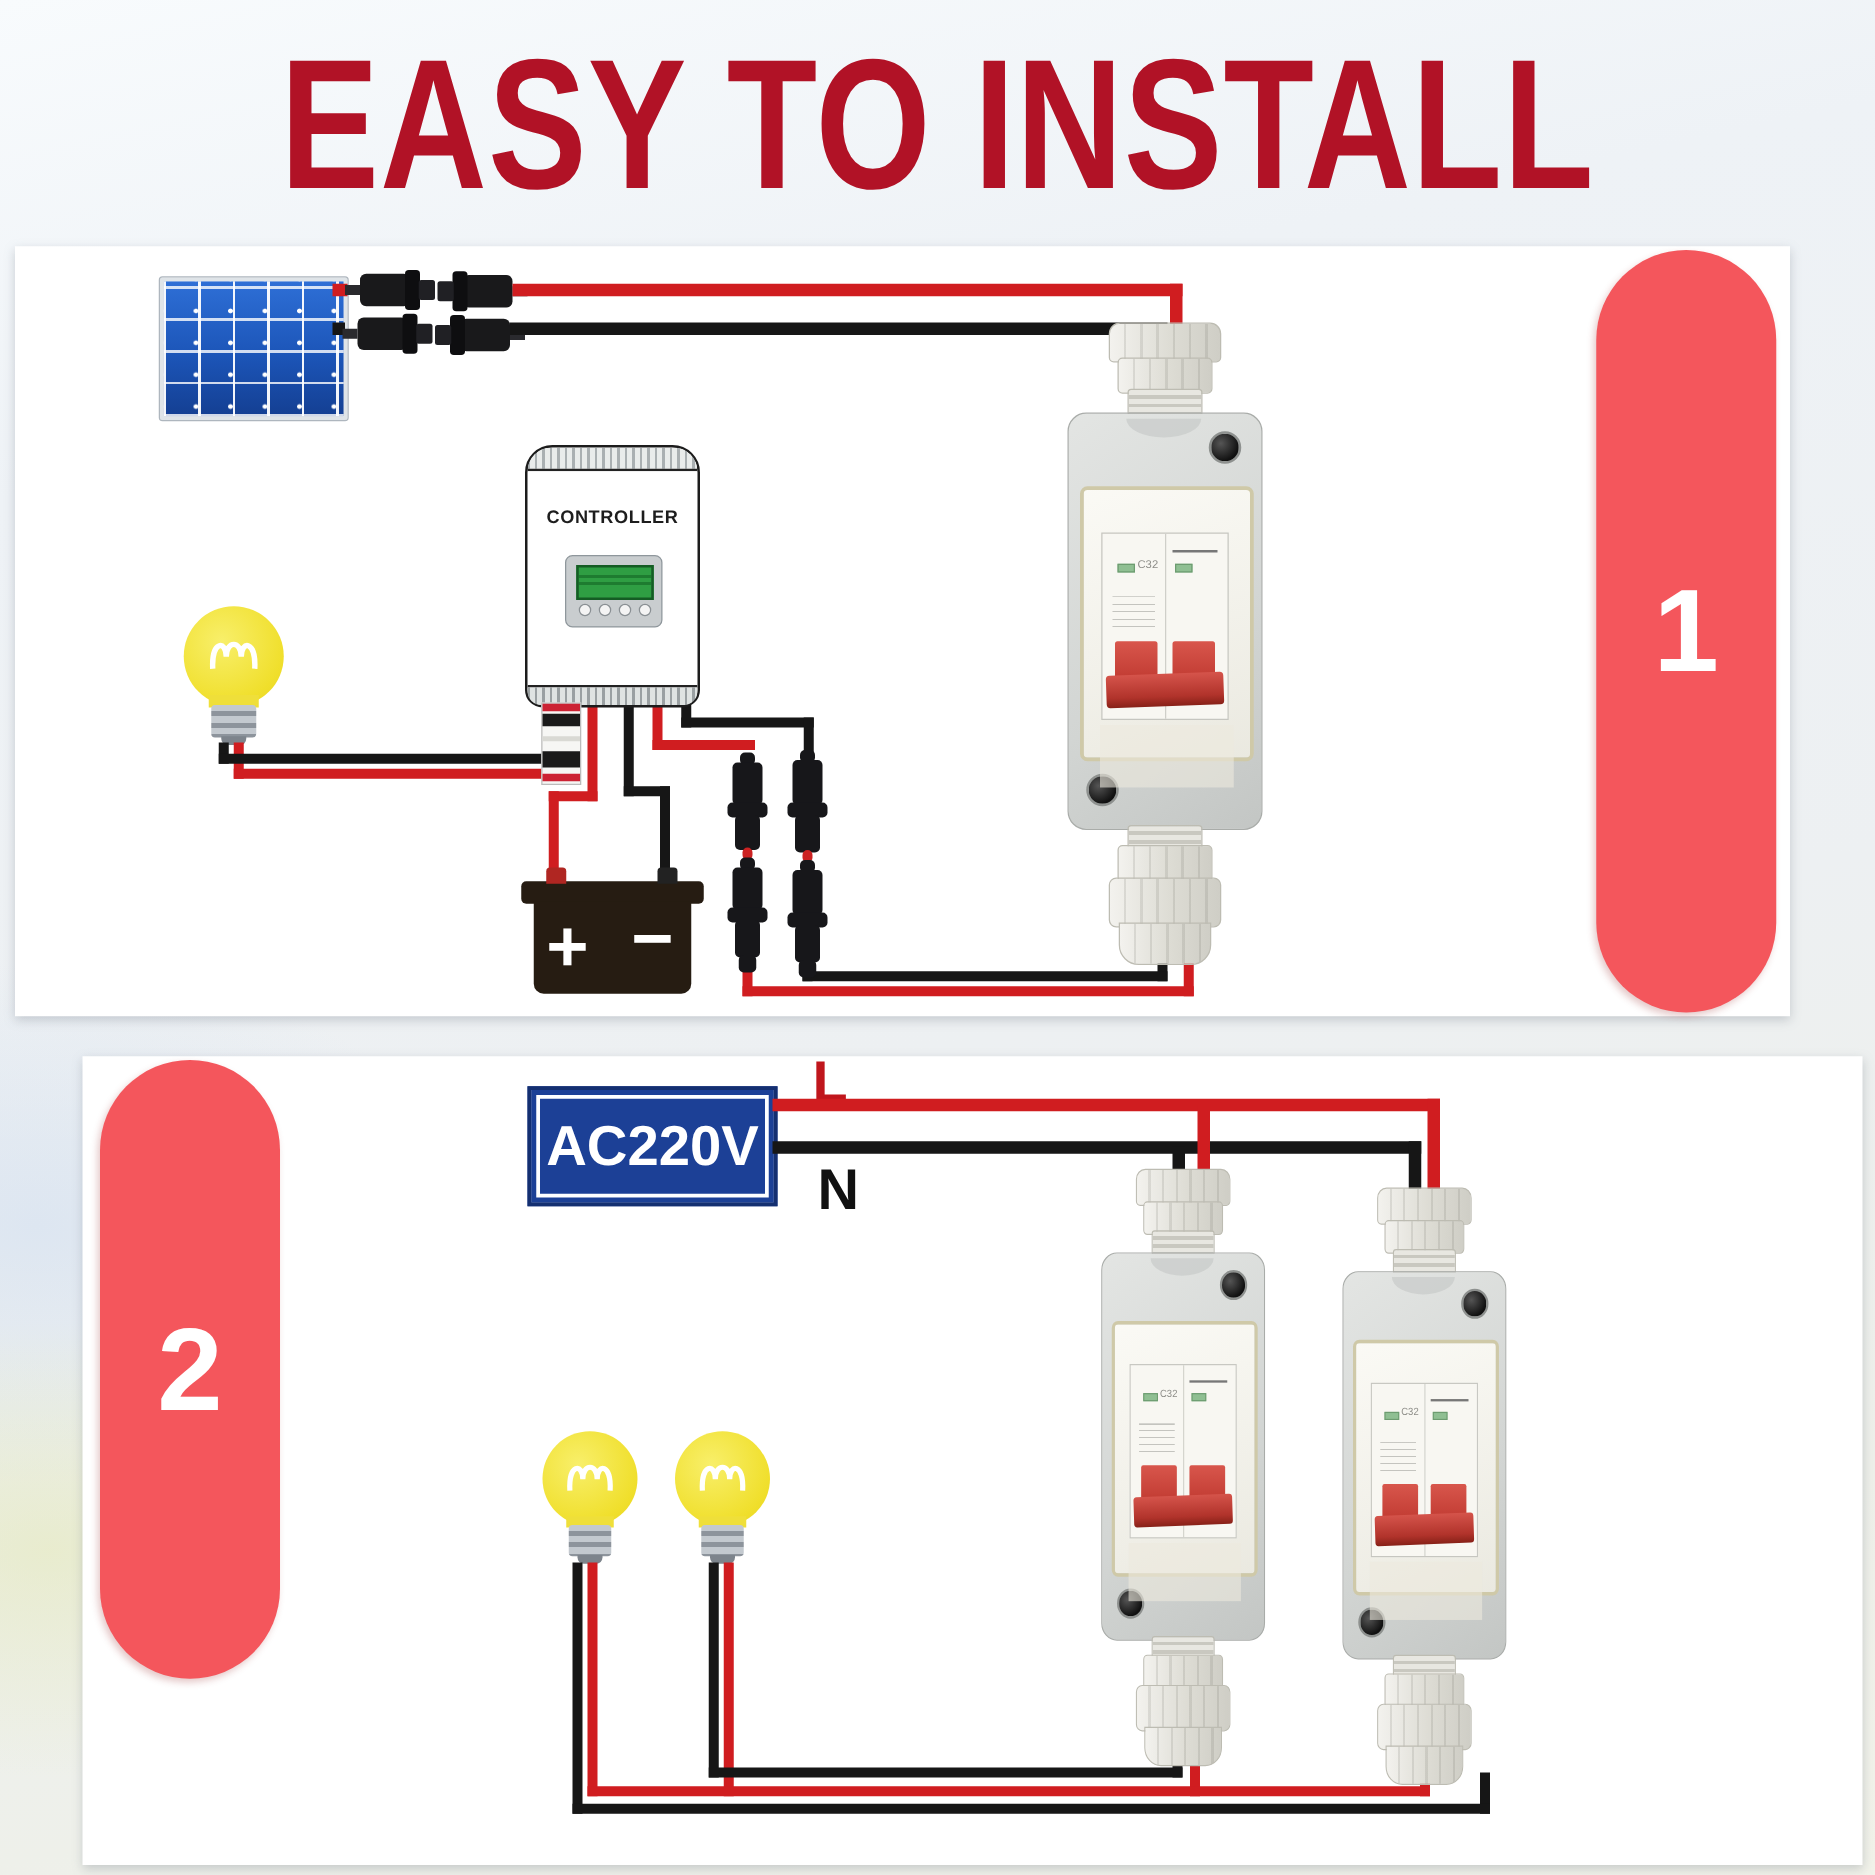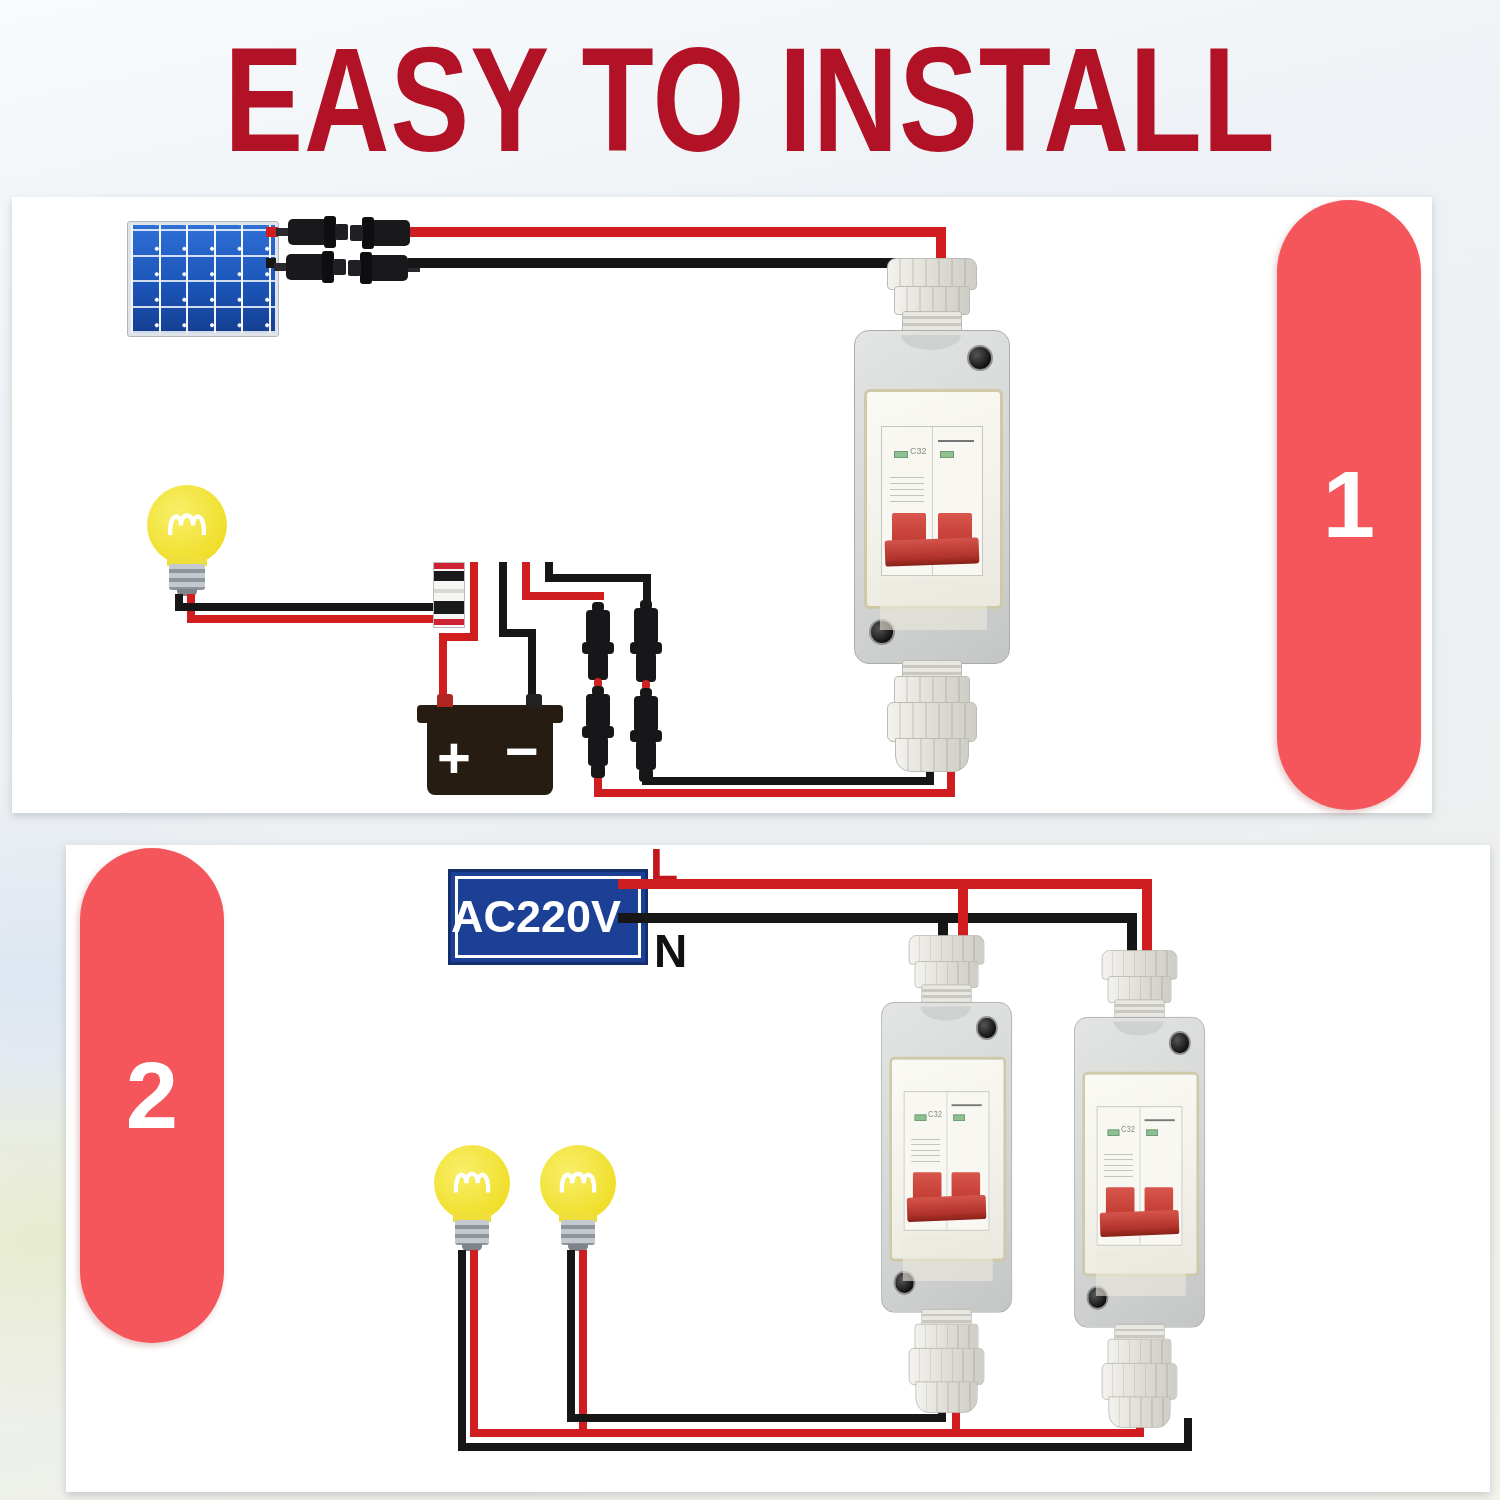--- a/index.html
+++ b/index.html
@@ -188,20 +188,32 @@
     <div style="left:0;top:42px;width:32px;height:12px"></div>
       <div style="left:6px;top:52px;width:20px;height:30px"></div>
     <div style="left:12px;top:80px;width:8px;height:10px;background:#c22"></div>
     <div style="left:10px;top:88px;width:12px;height:10px"></div>
       <div style="left:4px;top:96px;width:24px;height:36px"></div>
     <div style="left:0;top:130px;width:32px;height:12px"></div>
       <div style="left:6px;top:140px;width:20px;height:30px"></div>
     <div style="left:9px;top:168px;width:14px;height:14px"></div>
   </div>
 
+  <div class="ctl">
+    <div class="cap"></div>
+    <div class="cl">CONTROLLER</div>
+    <div class="lcd">
+      <div class="scr"></div>
+      <div class="btn" style="left:10px"></div>
+      <div class="btn" style="left:26px"></div>
+      <div class="btn" style="left:42px"></div>
+      <div class="btn" style="left:58px"></div>
+    </div>
+    <div class="bot"></div>
+  </div>
 
   <div class="fuse">
     <i style="top:0;height:6px;background:#c23;"></i>
     <i style="top:8px;height:10px;background:#1a1a1a;"></i>
     <i style="top:26px;height:4px;background:#d9d9d4;"></i>
     <i style="top:38px;height:13px;background:#1a1a1a;"></i>
     <i style="top:56px;height:6px;background:#c23;"></i>
   </div>
 
   <div class="bat-top"></div>
@@ -239,22 +251,22 @@
     <div class="gl facet" style="left:33px;top:444px;width:88px;height:38px;border-radius:6px"></div>
     <div class="gl facet" style="left:41px;top:480px;width:72px;height:32px;border-radius:0 0 16px 16px"></div>
   </div>
 
   <div class="badge" style="left:1277px;top:200px;width:144px;height:610px;background:#f4565c">
     <span>1</span>
   </div>
 
   <div class="panel" style="left:66px;top:845px;width:1424px;height:647px;"></div>
 
-  <div style="position:absolute;left:448px;top:869px;width:194px;height:90px;background:#1c4096;border:3px solid #142f70;box-shadow:inset 0 0 0 4px #1c4096, inset 0 0 0 7px #fff;
-    display:flex;align-items:center;">
+  <div style="position:absolute;left:422px;top:869px;width:194px;height:90px;background:#1c4096;border:3px solid #142f70;box-shadow:inset 0 0 0 4px #1c4096, inset 0 0 0 7px #fff;
+    display:flex;align-items:center;justify-content:center">
     <span style="color:#fff;font-size:45px;font-weight:800">AC220V</span>
   </div>
   <div class="lbl" style="left:650px;top:842px;font-size:46px;color:#c0161c">L</div>
   <div class="lbl" style="left:654px;top:928px;font-size:46px;color:#111">N</div>
 
   <div class="wire wb" style="left:618px;top:913px;width:519px;height:10px"></div>
   <div class="wire wb" style="left:1127px;top:913px;width:10px;height:47px"></div>
   <div class="wire wb" style="left:938px;top:917px;width:10px;height:28px"></div>
   <div class="wire wr" style="left:618px;top:879px;width:534px;height:10px"></div>
   <div class="wire wr" style="left:1142px;top:879px;width:10px;height:76px"></div>

